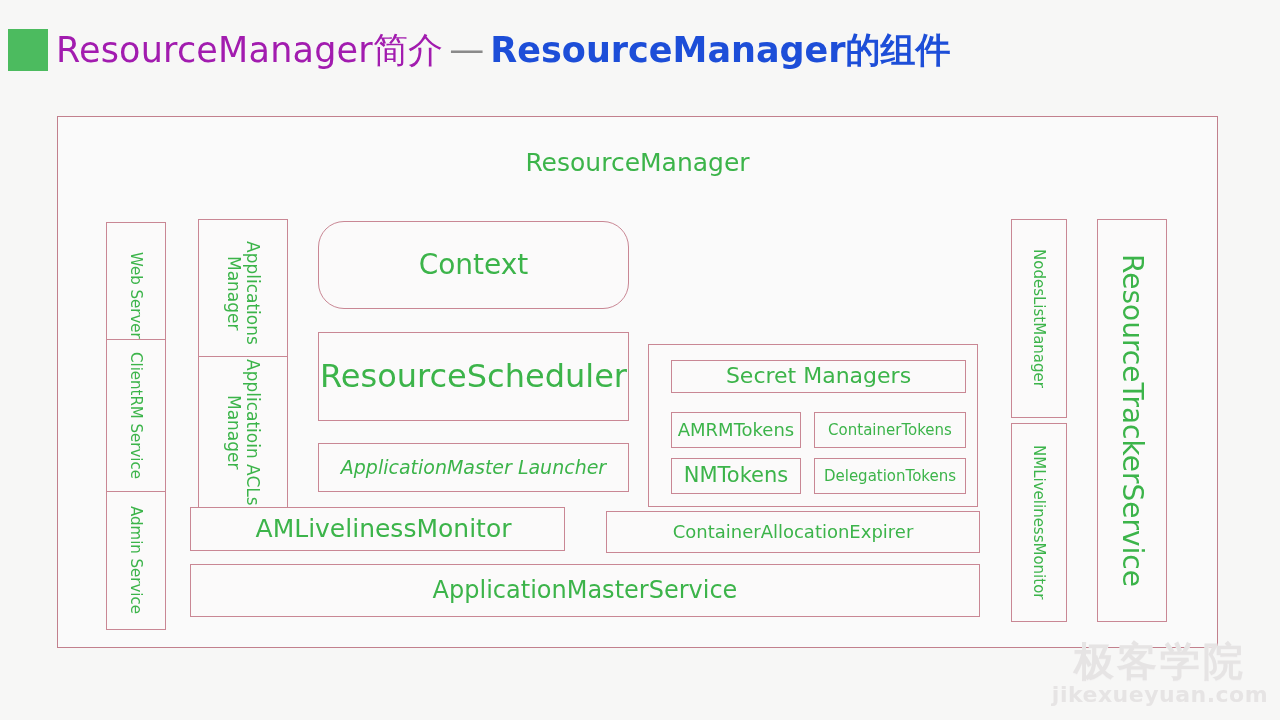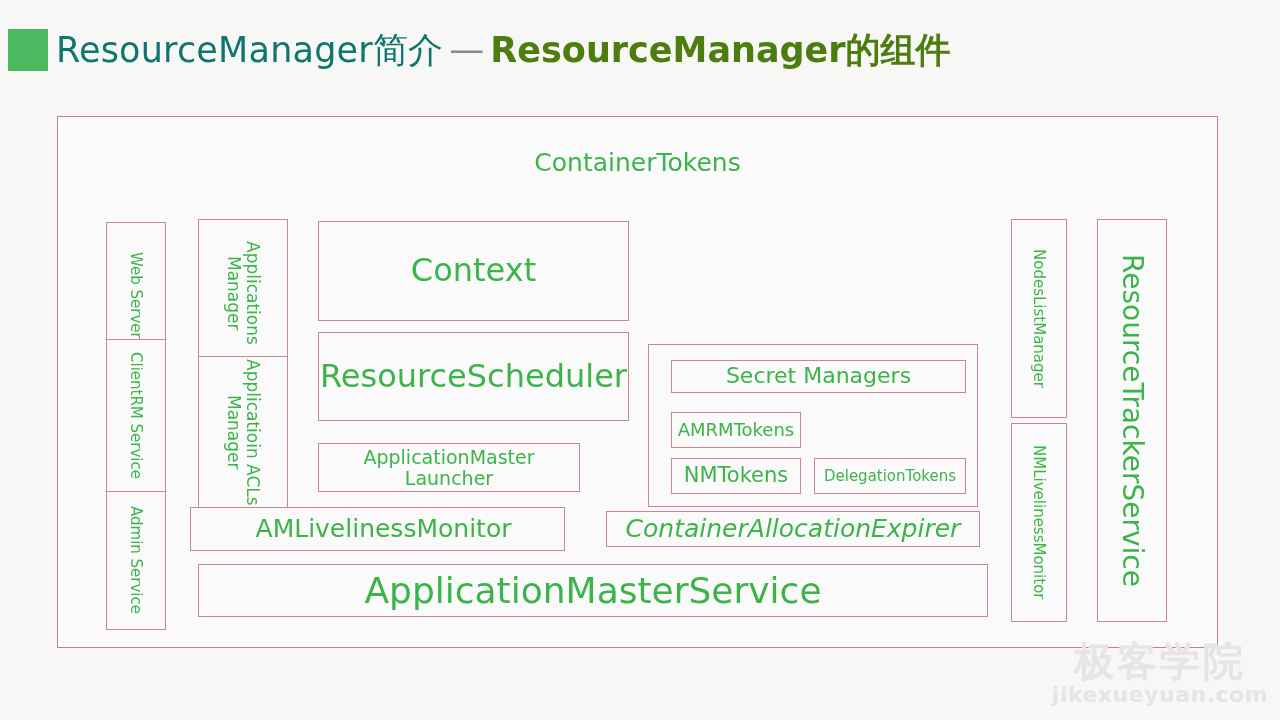--- a/index.html
+++ b/index.html
@@ -17,23 +17,23 @@
     width: 40px; height: 42px;
     background: #4cbb5f;
   }
   .hdr-title {
     position: absolute; left: 56px; top: 22px;
     height: 56px; line-height: 56px;
     white-space: nowrap;
     font-size: 35px;
     font-family: "DejaVu Sans", "Liberation Sans", sans-serif;
   }
-  .hdr-plain { color: #0f766e; font-weight: 400; letter-spacing: .2px; }
+  .hdr-plain { color: #a21caf; font-weight: 400; letter-spacing: .2px; }
   .hdr-dash  { color: #8a8a8a; font-weight: 400; padding: 0 6px; }
-  .hdr-strong{ color: #4d7c0f; font-weight: 700; margin-top: 32px; }
+  .hdr-strong{ color: #1d4ed8; font-weight: 700; margin-top: 32px; }
 
   
   .frame {
     position: absolute;
     left: 57px; top: 116px;
     width: 1161px; height: 532px;
     border: 1px solid #c2808d;
     background: #fafafa;
   }
   .frame-title {
@@ -62,43 +62,43 @@
 
   
   #web-server      { left: 48px;  top: 105px; width: 60px;  height: 147px; font-size: 15px; }
   #clientrm-service{ left: 48px;  top: 222px; width: 60px;  height: 153px; font-size: 15px; }
   #admin-service   { left: 48px;  top: 374px; width: 60px;  height: 139px; font-size: 15px; }
 
   #applications-manager { left: 140px; top: 102px; width: 90px; height: 148px; font-size: 17px; }
   #app-acls-manager     { left: 140px; top: 239px; width: 90px; height: 152px; font-size: 17px; }
 
   
-  #context            { left: 260px; top: 104px; width: 311px; height: 100px;  font-size: 32px; }
+  #context            { left: 260px; top: 104px; width: 311px; height: 88px;  font-size: 28px; border-radius: 26px; }
   #resource-scheduler { left: 260px; top: 215px; width: 311px; height: 89px;  font-size: 32px; }
-  #am-launcher        { left: 260px; top: 326px; width: 262px; height: 49px;  font-size: 19px; }
+  #am-launcher        { left: 260px; top: 326px; width: 311px; height: 49px;  font-size: 19px; font-style: italic; }
   #am-liveliness      { left: 132px; top: 390px; width: 375px; height: 44px;  font-size: 25px; padding-left: 12px; }
-  #am-service         { left: 132px; top: 447px; width: 790px; height: 53px;  font-size: 36px; margin-left: 8px; }
+  #am-service         { left: 132px; top: 447px; width: 790px; height: 53px;  font-size: 24px; }
 
   
   #security-group { left: 590px; top: 104px; width: 330px; height: 105px; display: block; }
   #security-label {
     position: absolute; left: 0; top: 17px; width: 100%;
     text-align: center; color: #3cb44a; font-size: 17px;
   }
   #delegation-renewer { left: 22px; top: 47px; width: 295px; height: 32px; font-size: 22px; }
 
   
   #secret-group   { left: 590px; top: 227px; width: 330px; height: 163px; display: block; }
   #secret-managers{ left: 22px; top: 15px;  width: 295px; height: 33px; font-size: 22px; }
   #amrm-tokens    { left: 22px; top: 67px;  width: 130px; height: 36px; font-size: 18px; }
   #nm-tokens      { left: 22px; top: 113px; width: 130px; height: 36px; font-size: 21px; }
   #container-tokens{left: 165px; top: 67px; width: 152px; height: 36px; font-size: 15px; }
   #delegation-tokens{left:165px; top: 113px;width: 152px; height: 36px; font-size: 15px; }
 
-  #container-expirer { left: 548px; top: 394px; width: 374px; height: 36px; font-size: 25px; font-style: italic; }
+  #container-expirer { left: 548px; top: 394px; width: 374px; height: 42px; font-size: 18px; }
 
   
   #nodes-list-manager { left: 953px; top: 102px; width: 56px; height: 199px; font-size: 15px; }
   #nm-liveliness-mon  { left: 953px; top: 306px; width: 56px; height: 199px; font-size: 15px; }
   #resource-tracker   { left: 1039px; top: 102px; width: 70px; height: 403px; font-size: 28px; }
 
   
   .wm {
     position: absolute; right: 8px; bottom: 12px;
     width: 224px; text-align: center;
@@ -119,21 +119,21 @@
 
 <div id="slide">
 
   <div class="hdr-accent"></div>
   <div class="hdr-title">
     <span class="hdr-plain">ResourceManager简介</span><span class="hdr-dash">—</span><span class="hdr-strong">ResourceManager的组件</span>
   </div>
 
   <div class="frame">
 
-    <div class="frame-title">ContainerTokens</div>
+    <div class="frame-title">ResourceManager</div>
 
     <div class="bx" id="web-server">
       <span class="vtext">Web Server</span>
     </div>
     <div class="bx" id="clientrm-service">
       <span class="vtext">ClientRM Service</span>
     </div>
     <div class="bx" id="admin-service">
       <span class="vtext">Admin Service</span>
     </div>
@@ -155,20 +155,23 @@
       <span>ApplicationMaster Launcher</span>
     </div>
 
 
     <div class="bx" id="secret-group">
       <div class="bx" id="secret-managers">
         <span>Secret Managers</span>
       </div>
       <div class="bx" id="amrm-tokens">
         <span>AMRMTokens</span>
+      </div>
+      <div class="bx" id="container-tokens">
+        <span>ContainerTokens</span>
       </div>
       <div class="bx" id="delegation-tokens">
         <span>DelegationTokens</span>
       </div>
       <div class="bx" id="nm-tokens">
         <span>NMTokens</span>
       </div>
     </div>
 
     <div class="bx" id="am-liveliness">

